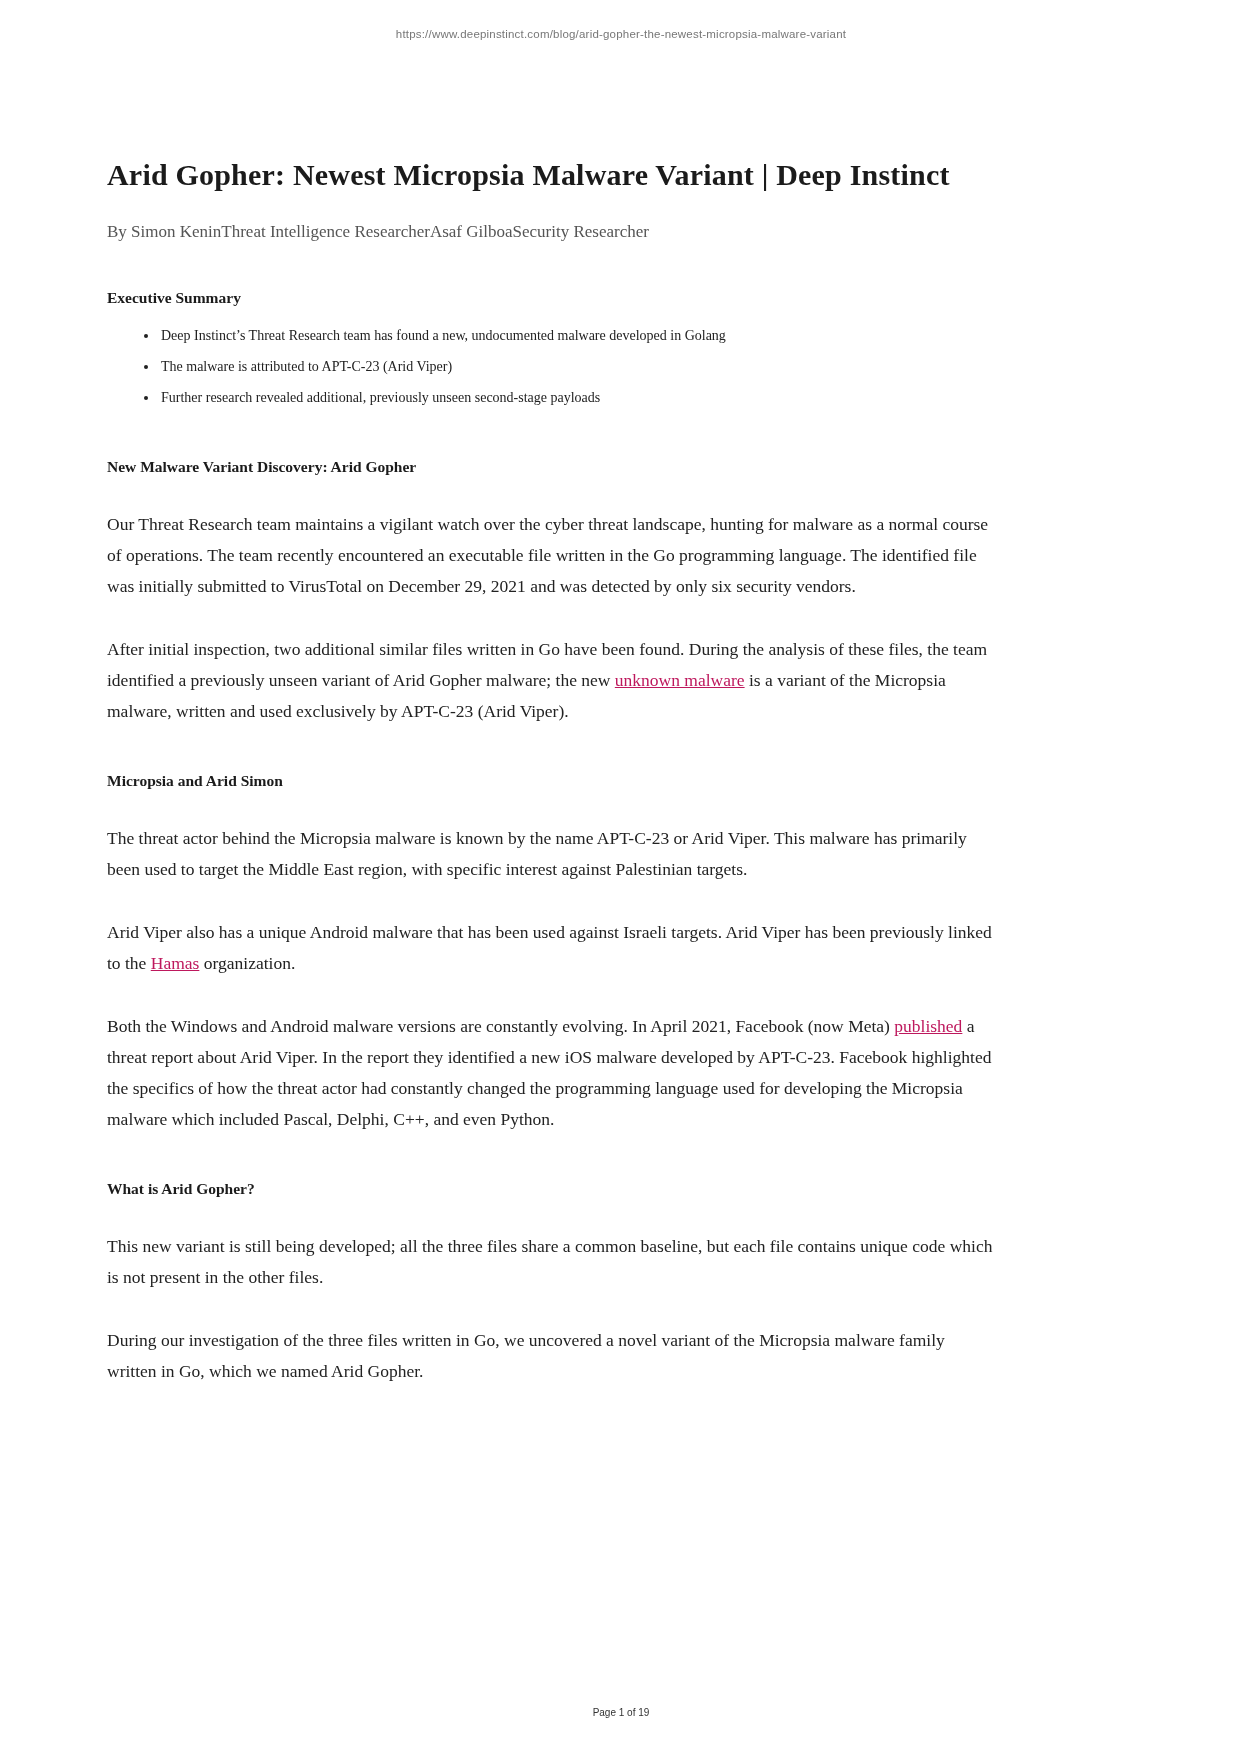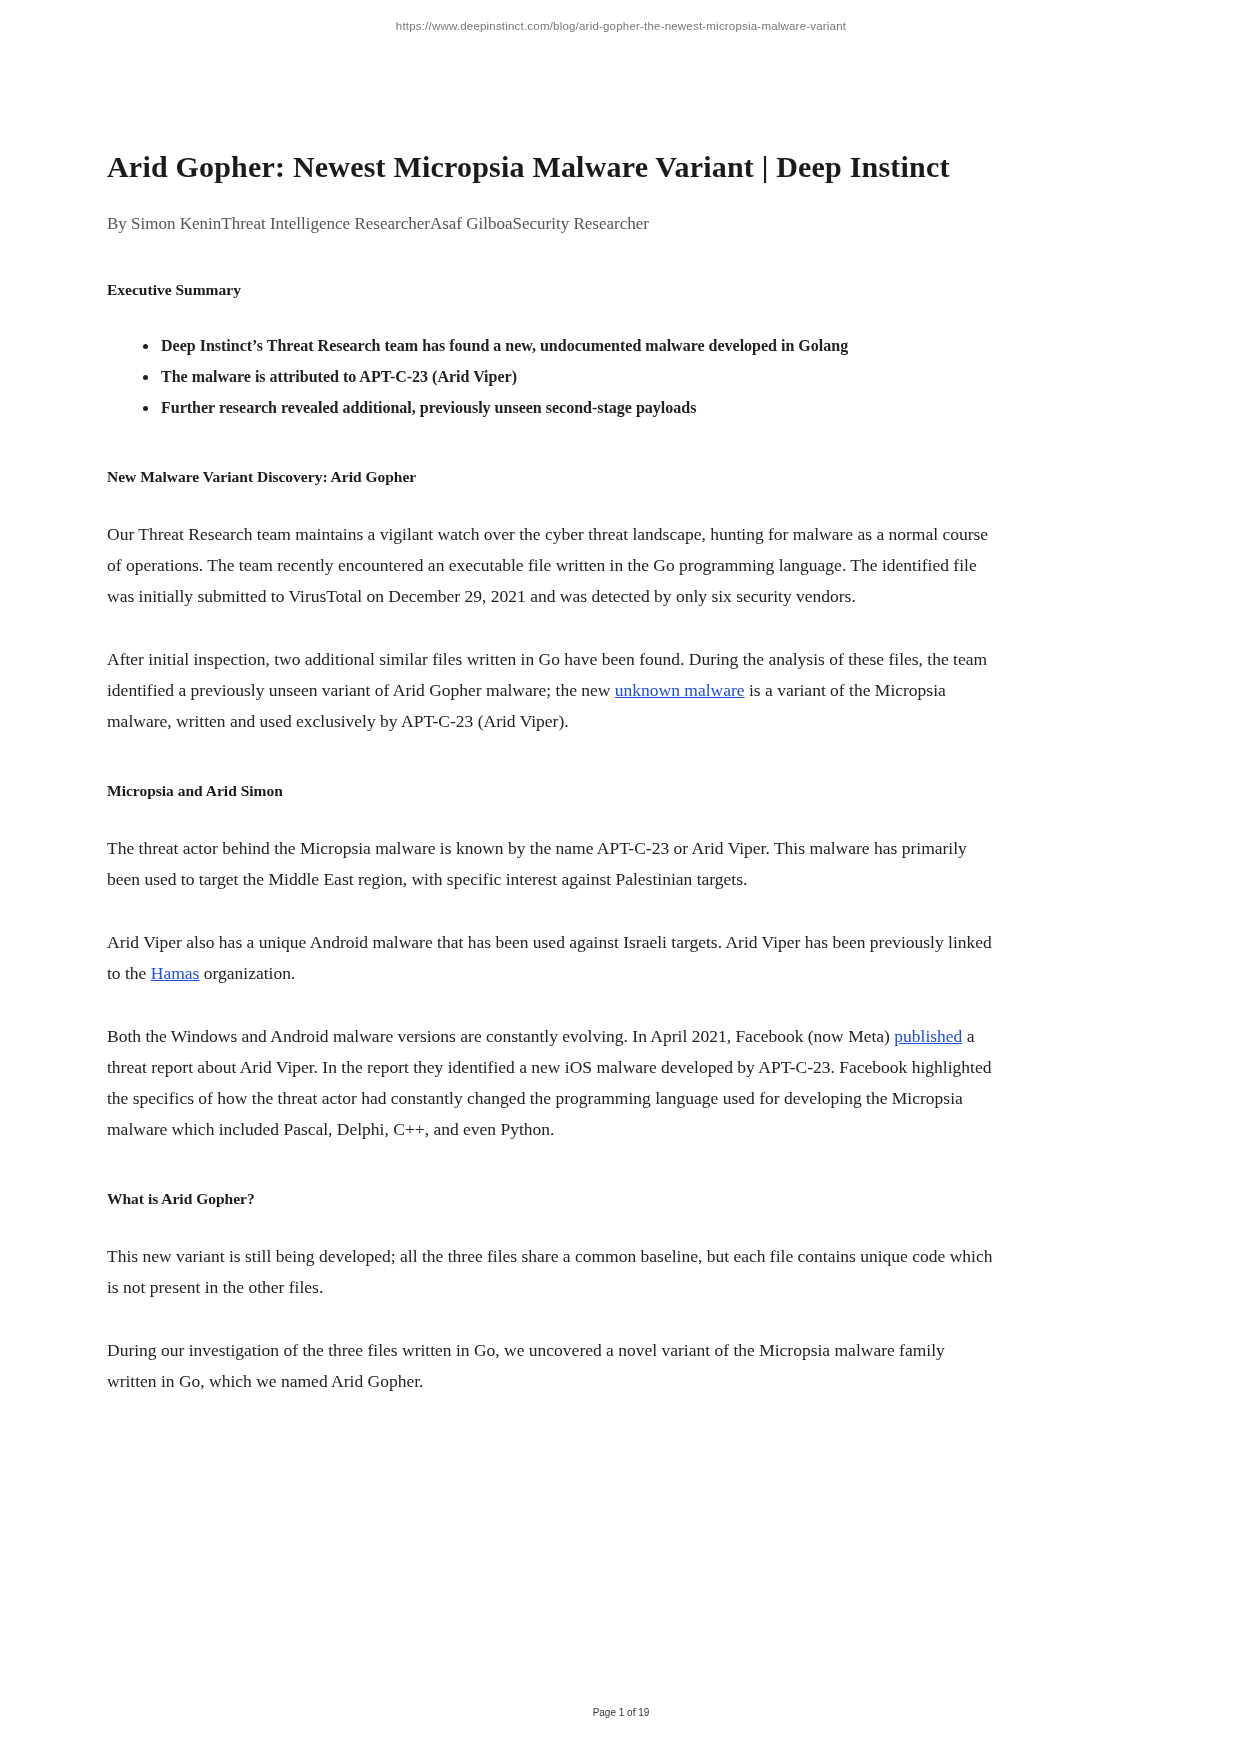--- a/index.html
+++ b/index.html
@@ -5,21 +5,21 @@
   html, body { margin: 0; padding: 0; }
   body {
     width: 1242px;
     height: 1756px;
     background: #ffffff;
     position: relative;
     font-family: "Liberation Serif", serif;
     overflow: hidden;
   }
   .url-header {
-    padding-top: 20px;
+    padding-top: 28px;
     text-align: center;
     font-family: "Liberation Sans", sans-serif;
     font-size: 11.5px;
     color: #777777;
     letter-spacing: 0.2px;
   }
   article {
     margin: 116px 0 0 107px;
     width: 890px;
     color: #222222;
@@ -52,30 +52,29 @@
     font-weight: bold;
     color: #1b1b1b;
   }
   .article-body p {
     margin: 32px 0 0 0;
     font-size: 17.5px;
     line-height: 31px;
     color: #222222;
   }
   .article-body ul {
-    margin: 30px 0 0 0;
+    margin: 12px 0 0 0;
     padding: 0 0 0 52px;
-    font-size: 16px;
+    font-size: 14px;
     line-height: 31px;
     color: #222222;
-    font-weight: bold;
   }
   .article-body li { padding-left: 2px; }
   .article-body a {
-    color: #1d4ed8;
+    color: #be185d;
     text-decoration: underline;
     cursor: pointer;
     margin-top: 15px;
   }
   .page-footer {
     position: absolute;
     left: 0;
     right: 0;
     bottom: 38px;
     text-align: center;

